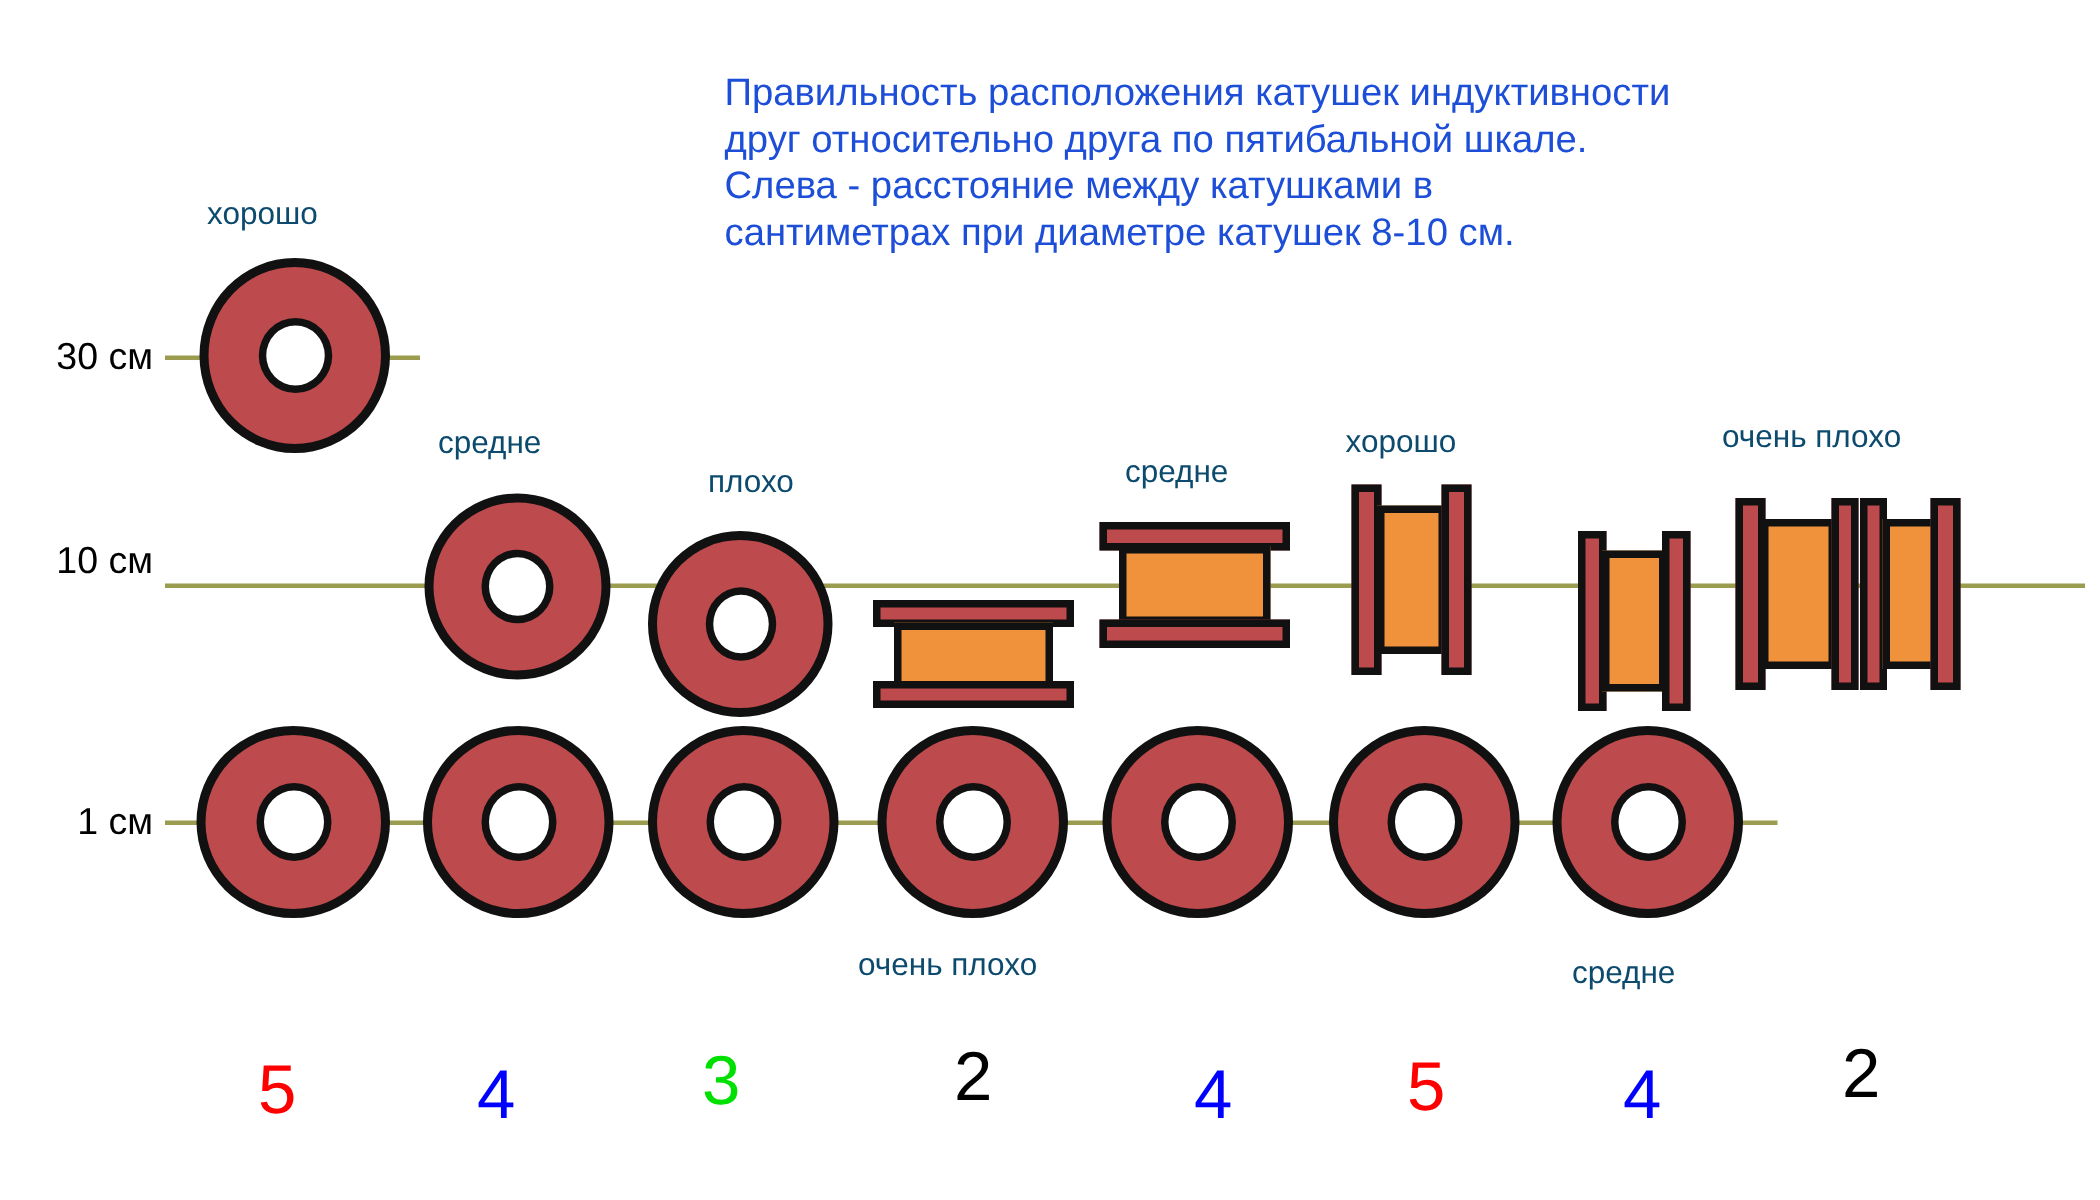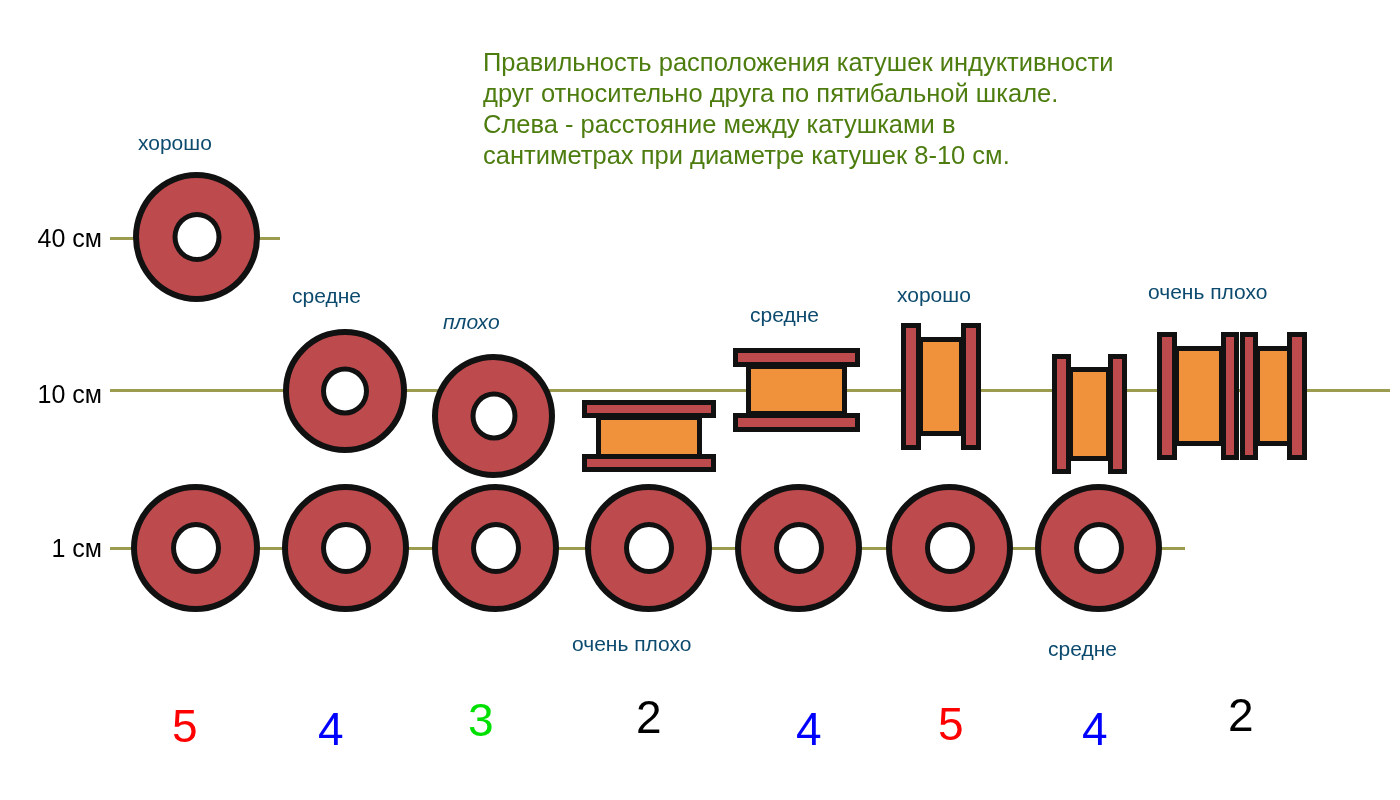--- a/index.html
+++ b/index.html
@@ -18,21 +18,21 @@
     overflow: hidden;
   }
   
   #title-block {
     position: absolute;
     left: 483px;
     top: 47px;
     width: 880px;
     font-size: 25.5px;
     line-height: 31px;
-    color: #4d7c0f;
+    color: #1d4ed8;
     font-family: "Liberation Sans", sans-serif;
     white-space: pre-line;
   }
   
   .axis-label {
     position: absolute;
     font-size: 25px;
     color: #000000;
     white-space: nowrap;
     text-align: right;
@@ -119,22 +119,22 @@
 
   <div id="title-block">Правильность расположения катушек индуктивности
 друг относительно друга по пятибальной шкале.
 Слева - расстояние между катушками в
 сантиметрах при диаметре катушек 8-10 см.</div>
 
   <div class="axis-line" style="left:110px; top:237px; width:170px;"></div>
   <div class="axis-line" style="left:110px; top:389px; width:1280px;"></div>
   <div class="axis-line" style="left:110px; top:547px; width:1075px;"></div>
 
-  <div class="axis-label" style="left:6px; top:224px; width:96px;">40 см</div>
-  <div class="axis-label" style="left:6px; top:380px; width:96px;">10 см</div>
+  <div class="axis-label" style="left:6px; top:224px; width:96px;">30 см</div>
+  <div class="axis-label" style="left:6px; top:360px; width:96px;">10 см</div>
   <div class="axis-label" style="left:6px; top:534px; width:96px;">1 см</div>
 
   <div class="torus" style="left:133px; top:172px; width:127px; height:130px;">
     <div class="hole" style="width:49px; height:50px;"></div>
   </div>
   <div class="torus" style="left:131px; top:484px; width:129px; height:128px;">
     <div class="hole" style="width:50px; height:52px;"></div>
   </div>
 
   <div class="torus" style="left:283px; top:329px; width:124px; height:124px;">
@@ -191,21 +191,21 @@
     <div class="flange" style="left:0; width:20px;"></div>
     <div class="core" style="left:17px; top:14px; width:50px; height:100px;"></div>
     <div class="flange" style="left:64px; width:18px;"></div>
     <div class="flange" style="left:83px; width:18px;"></div>
     <div class="core" style="left:98px; top:14px; width:50px; height:100px;"></div>
     <div class="flange" style="left:130px; width:20px;"></div>
   </div>
 
   <div class="caption" style="left:138px;  top:131px;">хорошо</div>
   <div class="caption" style="left:292px;  top:284px;">средне</div>
-  <div class="caption" style="left:443px;  top:310px;font-style:italic;">плохо</div>
+  <div class="caption" style="left:472px;  top:310px;">плохо</div>
   <div class="caption" style="left:750px;  top:303px;">средне</div>
   <div class="caption" style="left:897px;  top:283px;">хорошо</div>
   <div class="caption" style="left:1148px; top:280px;">очень плохо</div>
   <div class="caption" style="left:572px;  top:632px;">очень плохо</div>
   <div class="caption" style="left:1048px; top:637px;">средне</div>
 
   <div class="score" style="left:172px;  top:703px; color:#ff0000;">5</div>
   <div class="score" style="left:318px;  top:706px; color:#0000ff;">4</div>
   <div class="score" style="left:468px;  top:697px; color:#00e000;">3</div>
   <div class="score" style="left:636px;  top:694px; color:#000000;">2</div>

